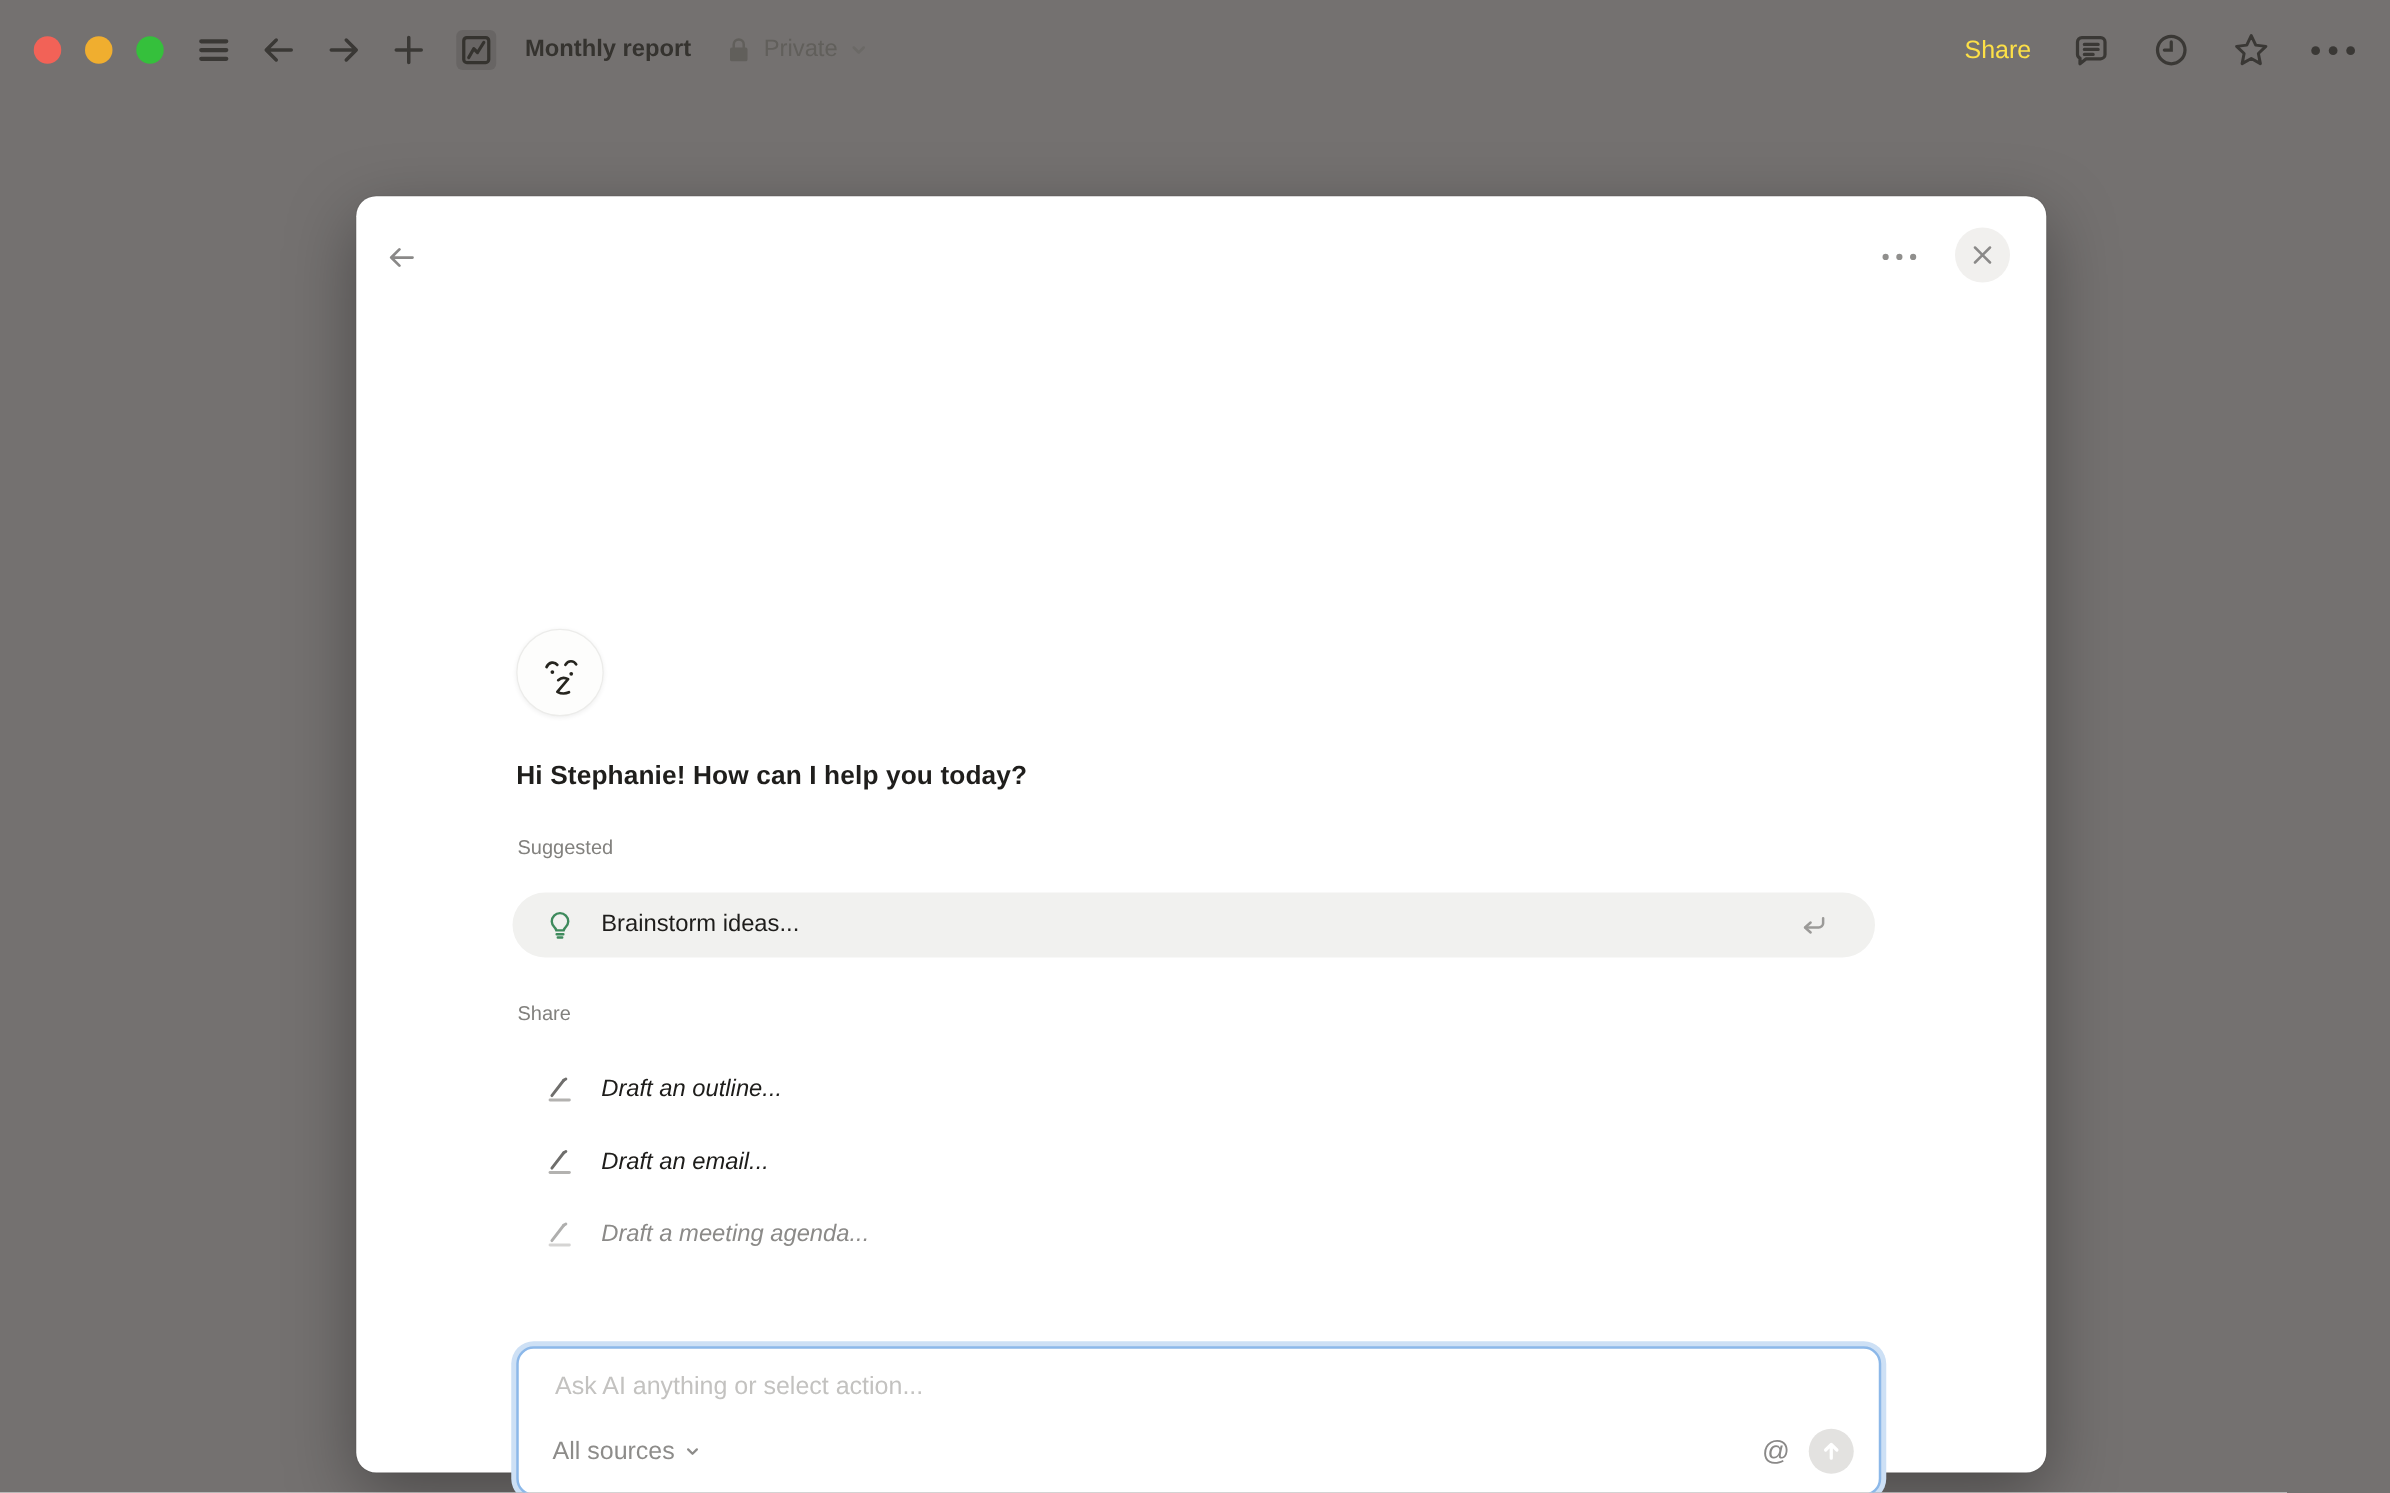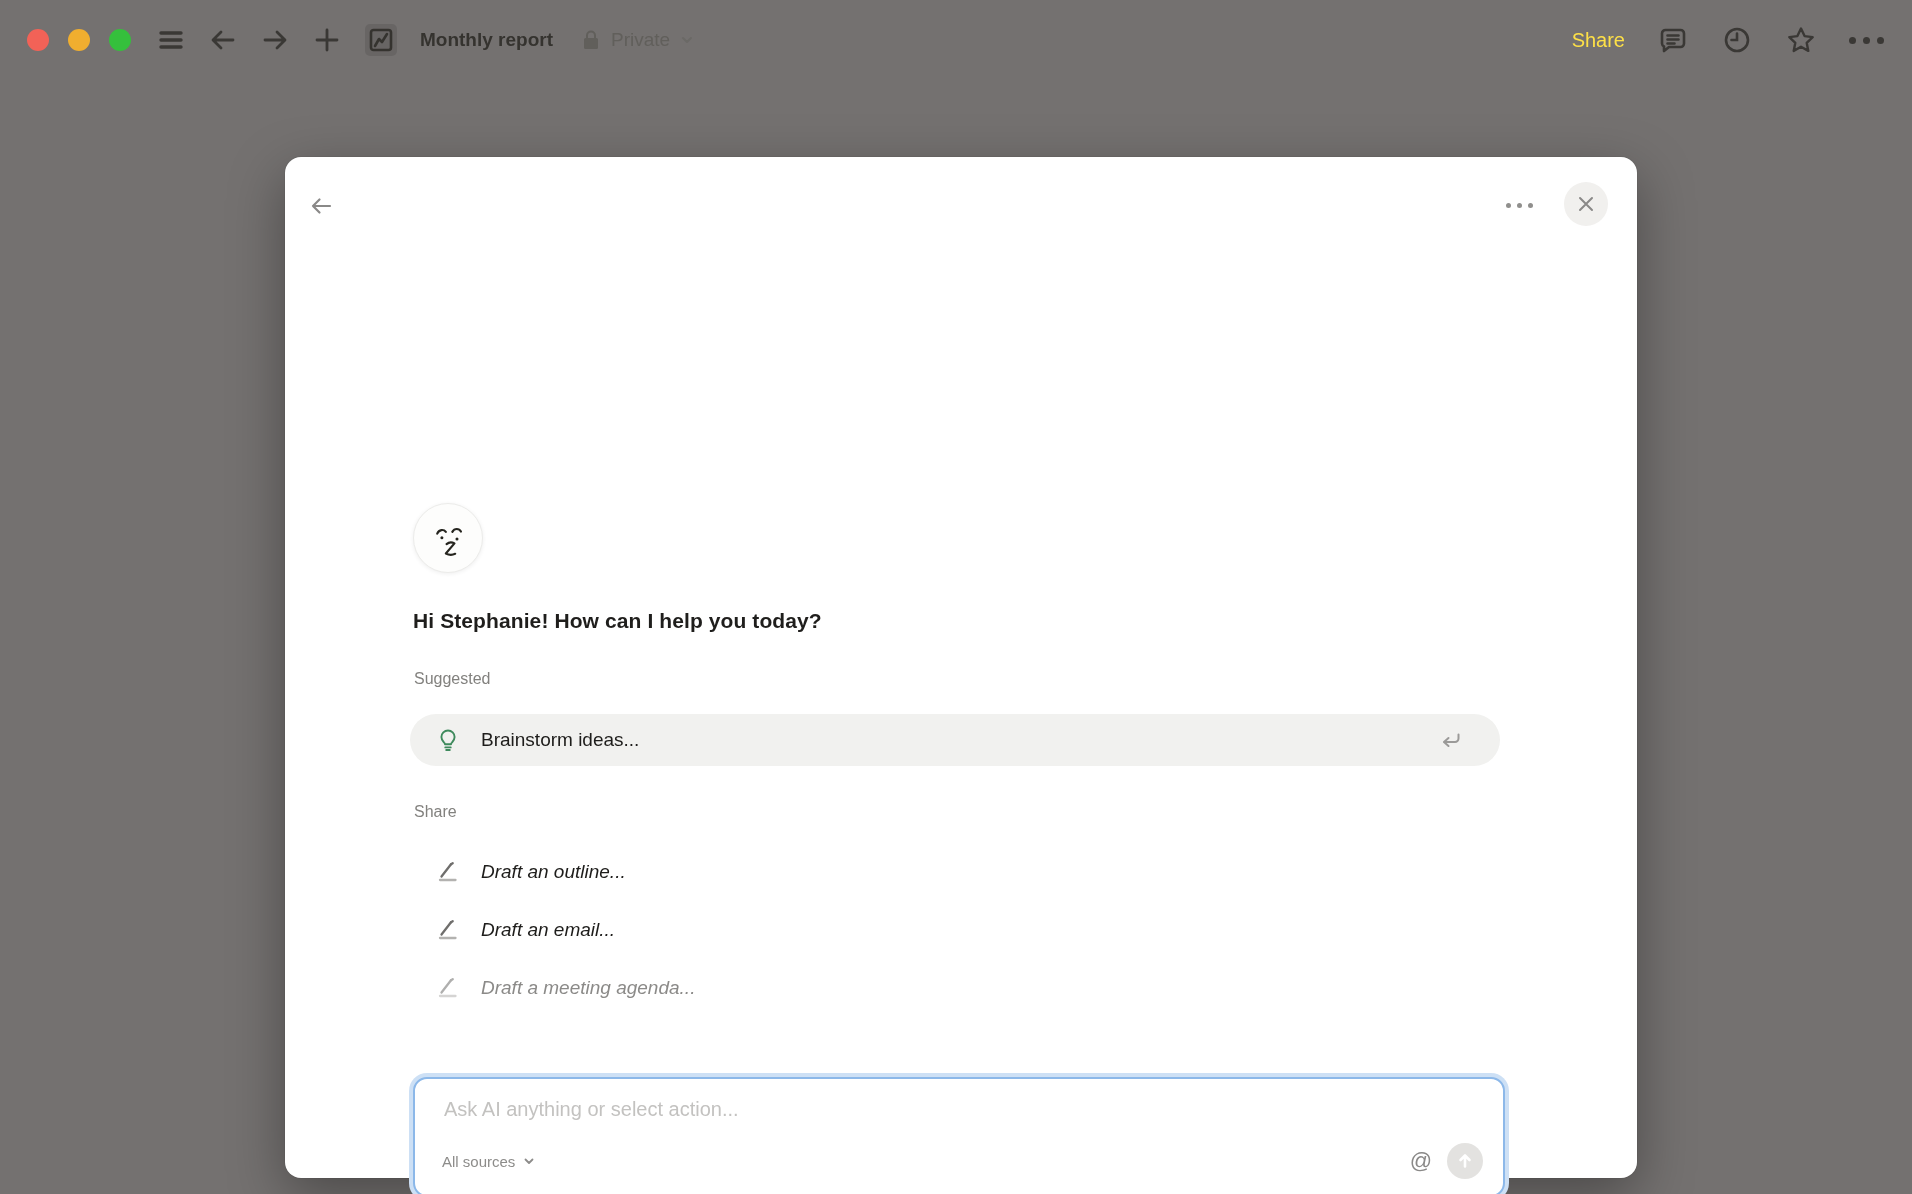--- a/index.html
+++ b/index.html
@@ -89,21 +89,21 @@
     box-shadow:0 0 0 4px #cde0f5;
   }
   .ai-input input{
     position:absolute;left:27px;top:18px;width:900px;border:none;outline:none;
     font-size:20px;color:#37352f;background:transparent;
     font-family:"Liberation Sans","DejaVu Sans",sans-serif;
   }
   .ai-input input::placeholder{color:#c3c2c0;opacity:1;}
   .input-footer{position:absolute;left:27px;right:20px;bottom:16px;display:flex;align-items:center;}
   .scope-btn{display:flex;align-items:center;gap:7px;background:none;border:none;cursor:pointer;padding:0;}
-  .scope-label{font-size:15px;color:#8d8c8a;text-align:center;}
+  .scope-label{font-size:20px;color:#8d8c8a;text-align:center;}
   .footer-right{margin-left:auto;display:flex;align-items:center;gap:15px;}
   .at-btn{background:none;border:none;cursor:pointer;font-size:22px;color:#8a8988;padding:0;line-height:1;
     font-family:"Liberation Sans","DejaVu Sans",sans-serif;}
   .send-btn{width:36px;height:36px;border-radius:50%;background:#e3e2e0;border:none;cursor:pointer;
     display:flex;align-items:center;justify-content:center;padding:0;}
 </style>
 </head>
 <body>
 
 <div class="screen">

